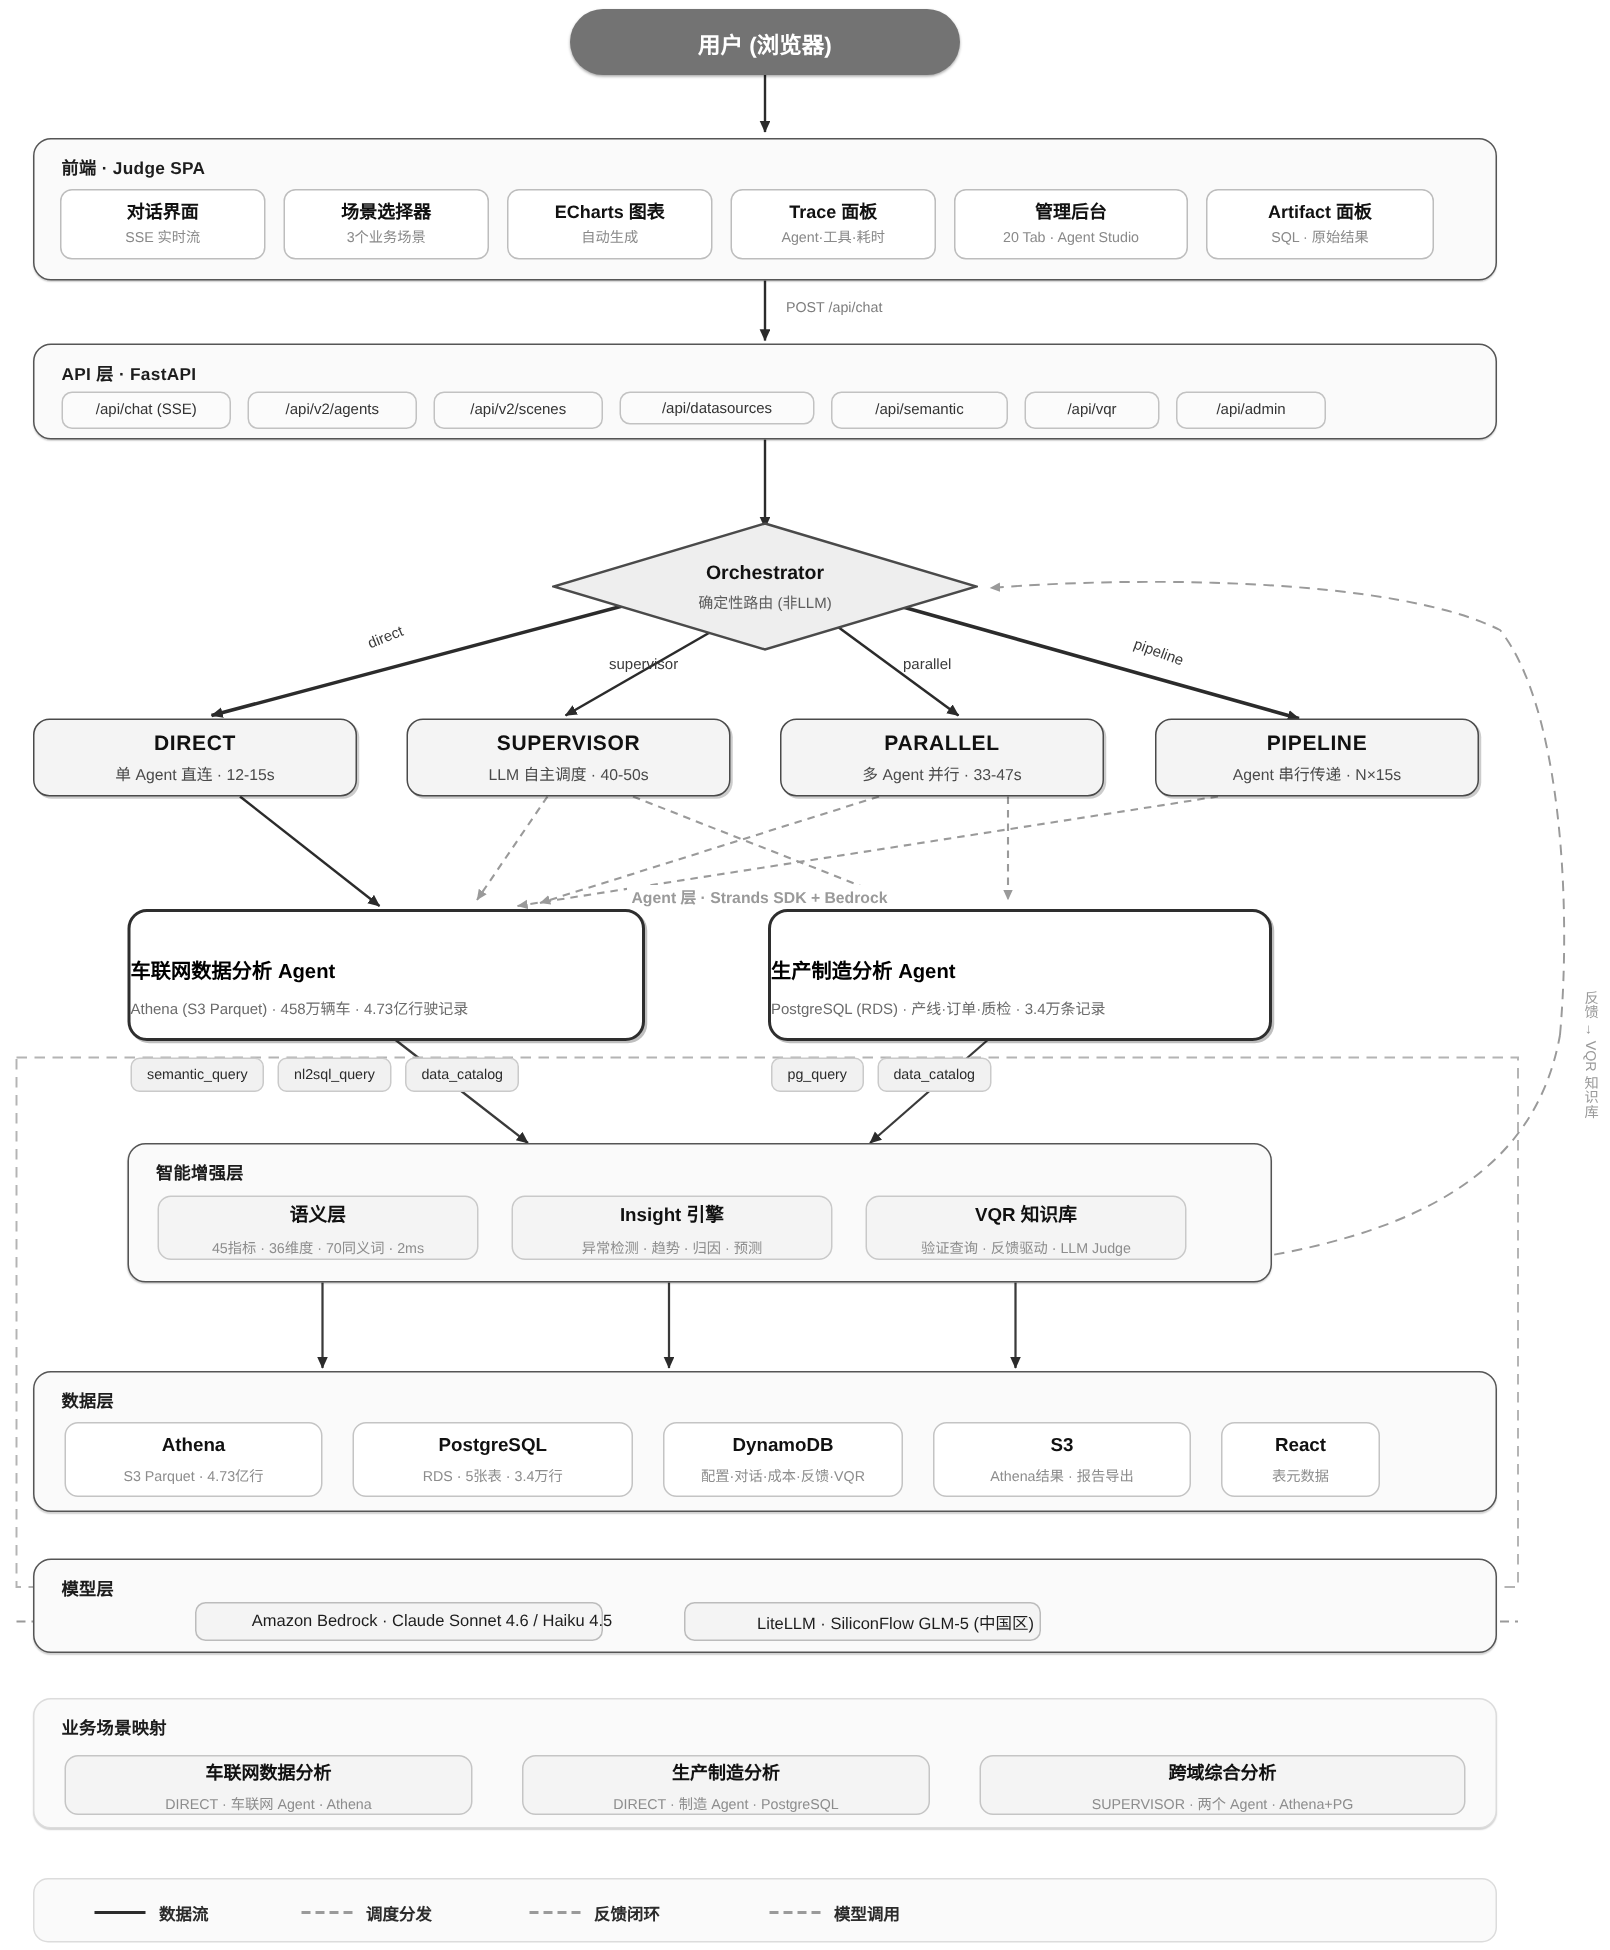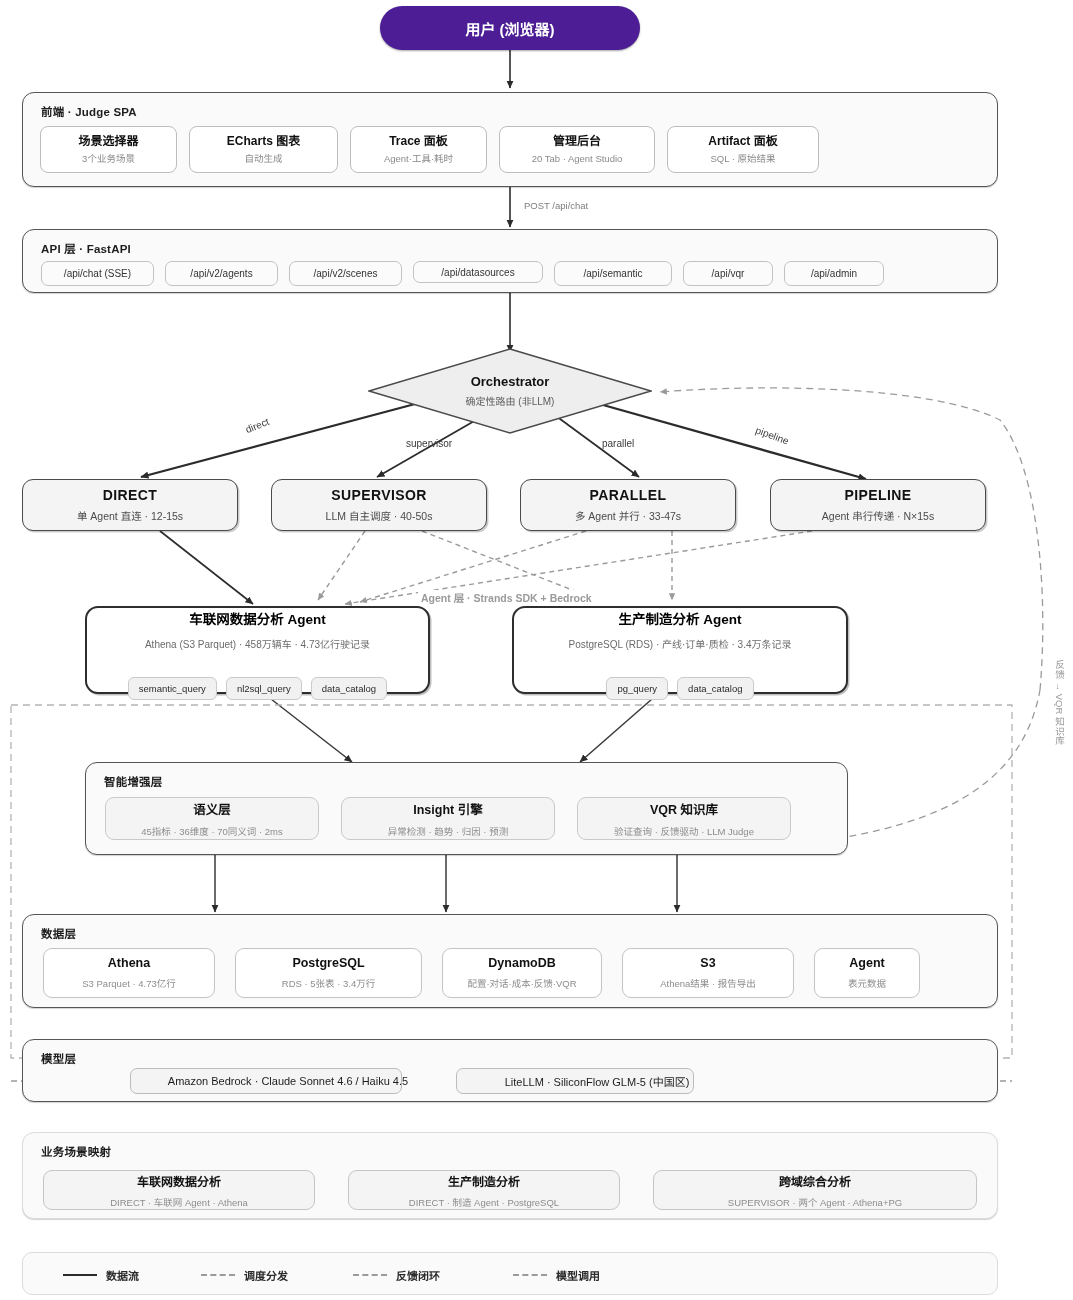--- a/index.html
+++ b/index.html
@@ -21,21 +21,21 @@
     position: absolute;
     left: 0; top: 0;
     width: 1073px; height: 1300px;
     pointer-events: none;
     z-index: 1;
   }
   .node { position: absolute; z-index: 2; }
 
   
   .user-pill {
-    background: #4c1d95;
+    background: #737373;
     color: #ffffff;
     border-radius: 22px;
     display: flex; align-items: center; justify-content: center;
     font-weight: bold;
     font-size: 15px;
     box-shadow: 0 1px 2px rgba(0,0,0,.35);
   }
 
   
   .panel {
@@ -97,22 +97,22 @@
   }
   .route-box .t { font-size: 14px; font-weight: bold; color: #111; letter-spacing:.4px; }
   .route-box .s { font-size: 10.5px; color: #4a4a4a; margin-top: 5px; }
 
   
   .agent-box {
     background: #ffffff;
     border: 2.2px solid #2e2e2e;
     border-radius: 13px;
     display: flex; flex-direction: column;
-    align-items: center;
-    padding-top: 0;
+    align-items: flex-start;
+    padding-top: 28px;
     box-shadow: 1.5px 1.5px 0 rgba(0,0,0,.25);
   }
   .agent-box .t { font-size: 13.5px; font-weight: bold; color: #000; }
   .agent-box .s { font-size: 10px; color: #6b6b6b; margin-top: 8px; }
   .tool-row { display: flex; gap: 9px; margin-top: 26px; }
   .tool-chip {
     background: #f1f1f1;
     border: 1px solid #cacaca;
     border-radius: 6px;
     font-size: 9.5px;
@@ -267,24 +267,28 @@
 
   <div class="node user-pill" style="left:380px; top:6px; width:260px; height:44px;">
     <span>用户 (浏览器)</span>
   </div>
 
   <div class="node panel" style="left:22px; top:92px; width:976px; height:95px;">
     <div class="panel-title">前端 · Judge SPA</div>
   </div>
   <div class="node" style="left:40px; top:126px; width:944px; height:47px; display:flex; gap:12px;">
     <div class="chip" style="width:137px;height:47px;">
+      <span class="t">对话界面</span>
+      <span class="s">SSE 实时流</span>
+    </div>
+    <div class="chip" style="width:137px;height:47px;">
       <span class="t">场景选择器</span>
       <span class="s">3个业务场景</span>
     </div>
-    <div class="chip" style="width:149px;height:47px;">
+    <div class="chip" style="width:137px;height:47px;">
       <span class="t">ECharts 图表</span>
       <span class="s">自动生成</span>
     </div>
     <div class="chip" style="width:137px;height:47px;">
       <span class="t">Trace 面板</span>
       <span class="s">Agent·工具·耗时</span>
     </div>
     <div class="chip" style="width:156px;height:47px;">
       <span class="t">管理后台</span>
       <span class="s">20 Tab · Agent Studio</span>
@@ -411,21 +415,21 @@
     </div>
     <div class="data-card" style="width:160px;height:50px;">
       <span class="t">DynamoDB</span>
       <span class="s">配置·对话·成本·反馈·VQR</span>
     </div>
     <div class="data-card" style="width:172px;height:50px;">
       <span class="t">S3</span>
       <span class="s">Athena结果 · 报告导出</span>
     </div>
     <div class="data-card" style="width:106px;height:50px;">
-      <span class="t">Agent</span>
+      <span class="t">React</span>
       <span class="s">表元数据</span>
     </div>
   </div>
 
   <div class="node panel" style="left:22px; top:1039px; width:976px; height:63px;">
     <div class="panel-title">模型层</div>
   </div>
   <div class="node model-chip" style="left:130px; top:1068px; width:272px; height:26px;">
     <span>Amazon Bedrock · Claude Sonnet 4.6 / Haiku 4.5</span>
   </div>

